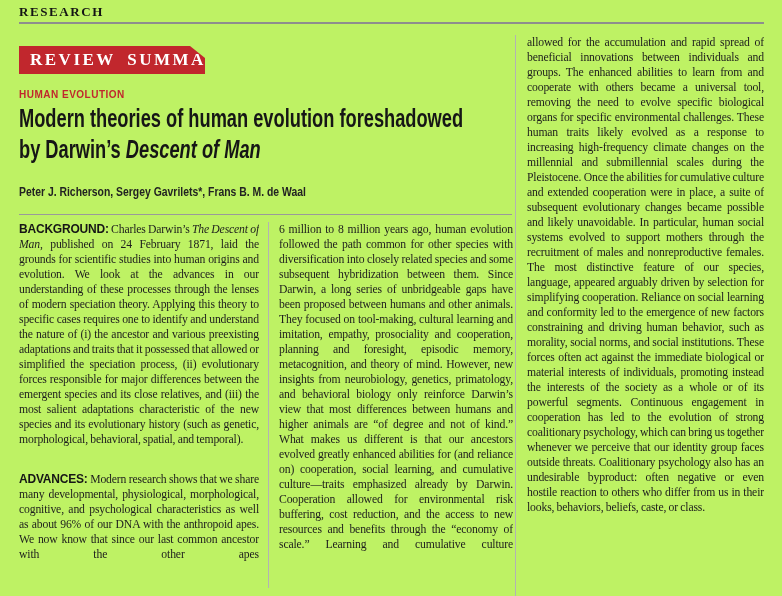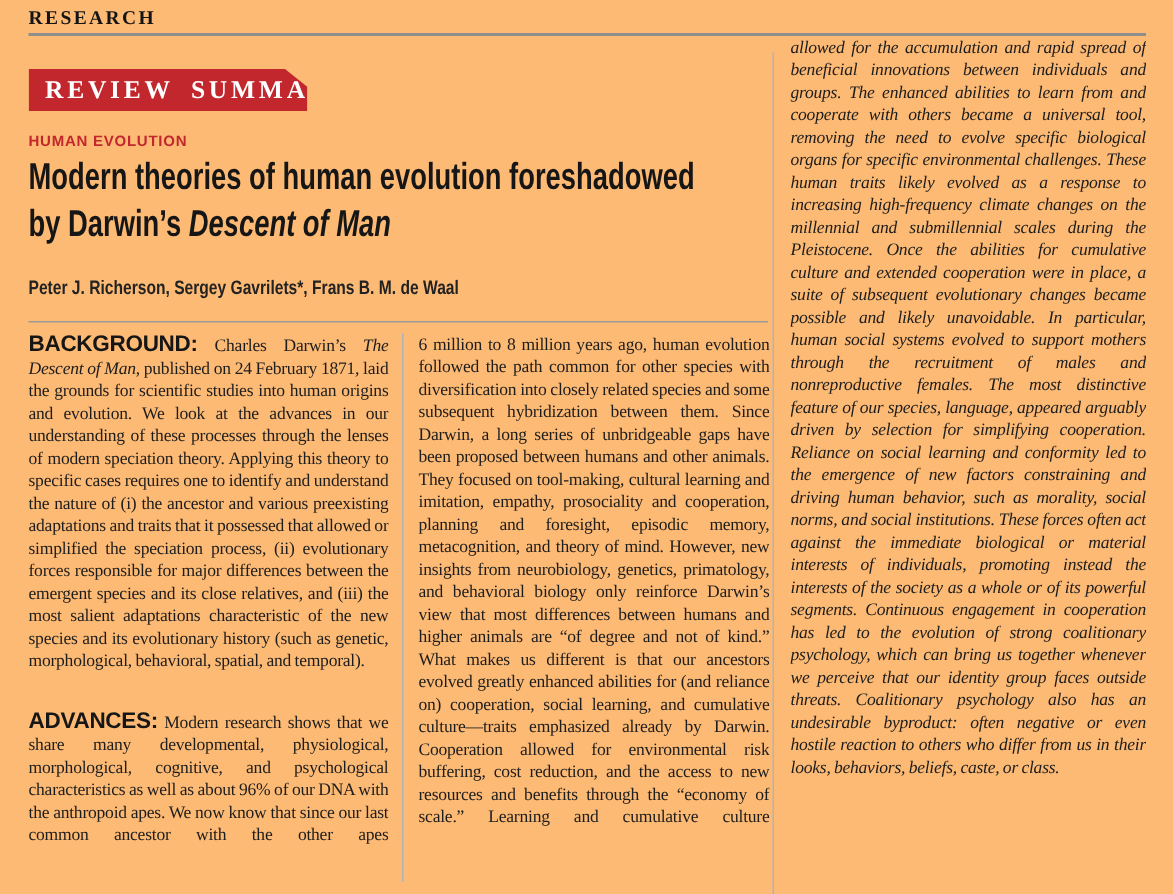--- a/index.html
+++ b/index.html
@@ -1,17 +1,17 @@
 <!DOCTYPE html>
 <html lang="en"><head>
 <meta charset="utf-8">
 <style>
   html,body { margin:0; padding:0; background:#ffffff; }
   .page {
-    position:relative; width:782px; height:596px; background:#fdba74;
+    position:relative; width:782px; height:596px; background:#bef264;
     overflow:hidden; font-family:"Liberation Serif", serif; color:#1d1d1d;
   }
   .research-label {
     position:absolute; left:19px; top:4px;
     font-family:"Liberation Serif", serif; font-weight:bold;
     font-size:13px; letter-spacing:1.6px; color:#141414;
   }
   .top-rule { position:absolute; left:19px; right:18px; top:22px; height:2px; background:#8e8e8e; }
   .banner {
     position:absolute; left:19px; top:46px; width:186px; height:28px;
@@ -43,27 +43,27 @@
     transform:scaleX(0.8); transform-origin:0 0;
   }
   .authors-rule { position:absolute; left:19px; top:214px; width:493px; height:1px; background:#9a9a9a; }
   .col {
     position:absolute; overflow:hidden;
     font-size:11.7px; line-height:15px; letter-spacing:-0.15px; word-spacing:-0.5px;
     text-align:justify; hyphens:auto; -webkit-hyphens:auto;
   }
   .col1 { left:19px;  top:222px; width:240px; height:367px; }
   .col2 { left:279px; top:222px; width:234px; height:367px; }
-  .col3 { left:527px; top:24px;  width:237px; height:561px;font-style:italic; }
+  .col3 { left:527px; top:35px;  width:237px; height:561px; }
   .body-p { margin:0; }
   .body-p + .body-p { margin-top:25px; }
   .cont { text-align-last:justify; }
   .plabel {
     font-family:"Liberation Sans", sans-serif; font-weight:bold;
-    font-size:15px; letter-spacing:-0.2px; color:#161616;
+    font-size:12px; letter-spacing:-0.2px; color:#161616;
   }
   .vrule { position:absolute; width:1px; background:#b3b3b3; }
   .vrule1 { left:268px; top:222px; height:366px; }
   .vrule2 { left:515px; top:35px;  height:561px; }
 </style>
 </head>
 <body>
 
 <div class="page">
 

